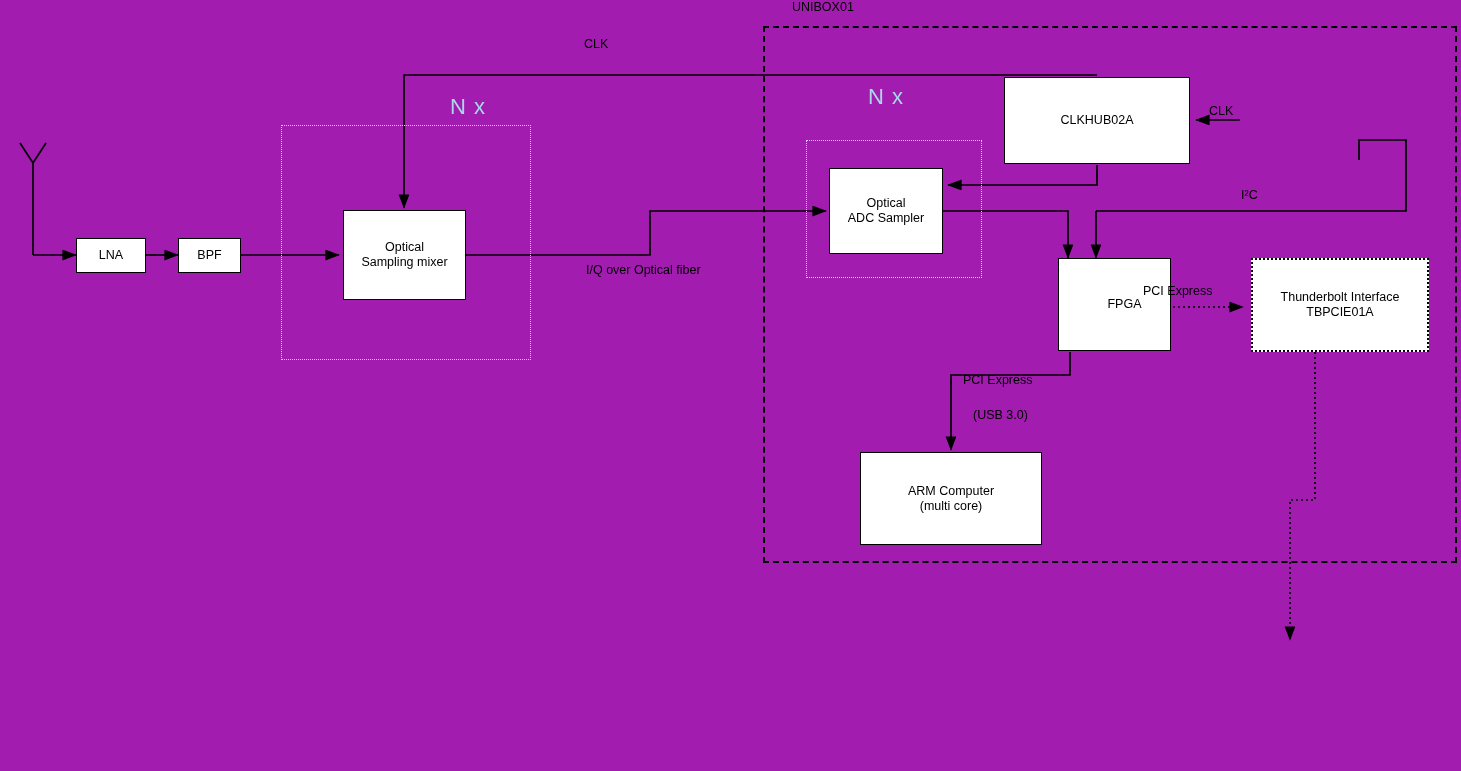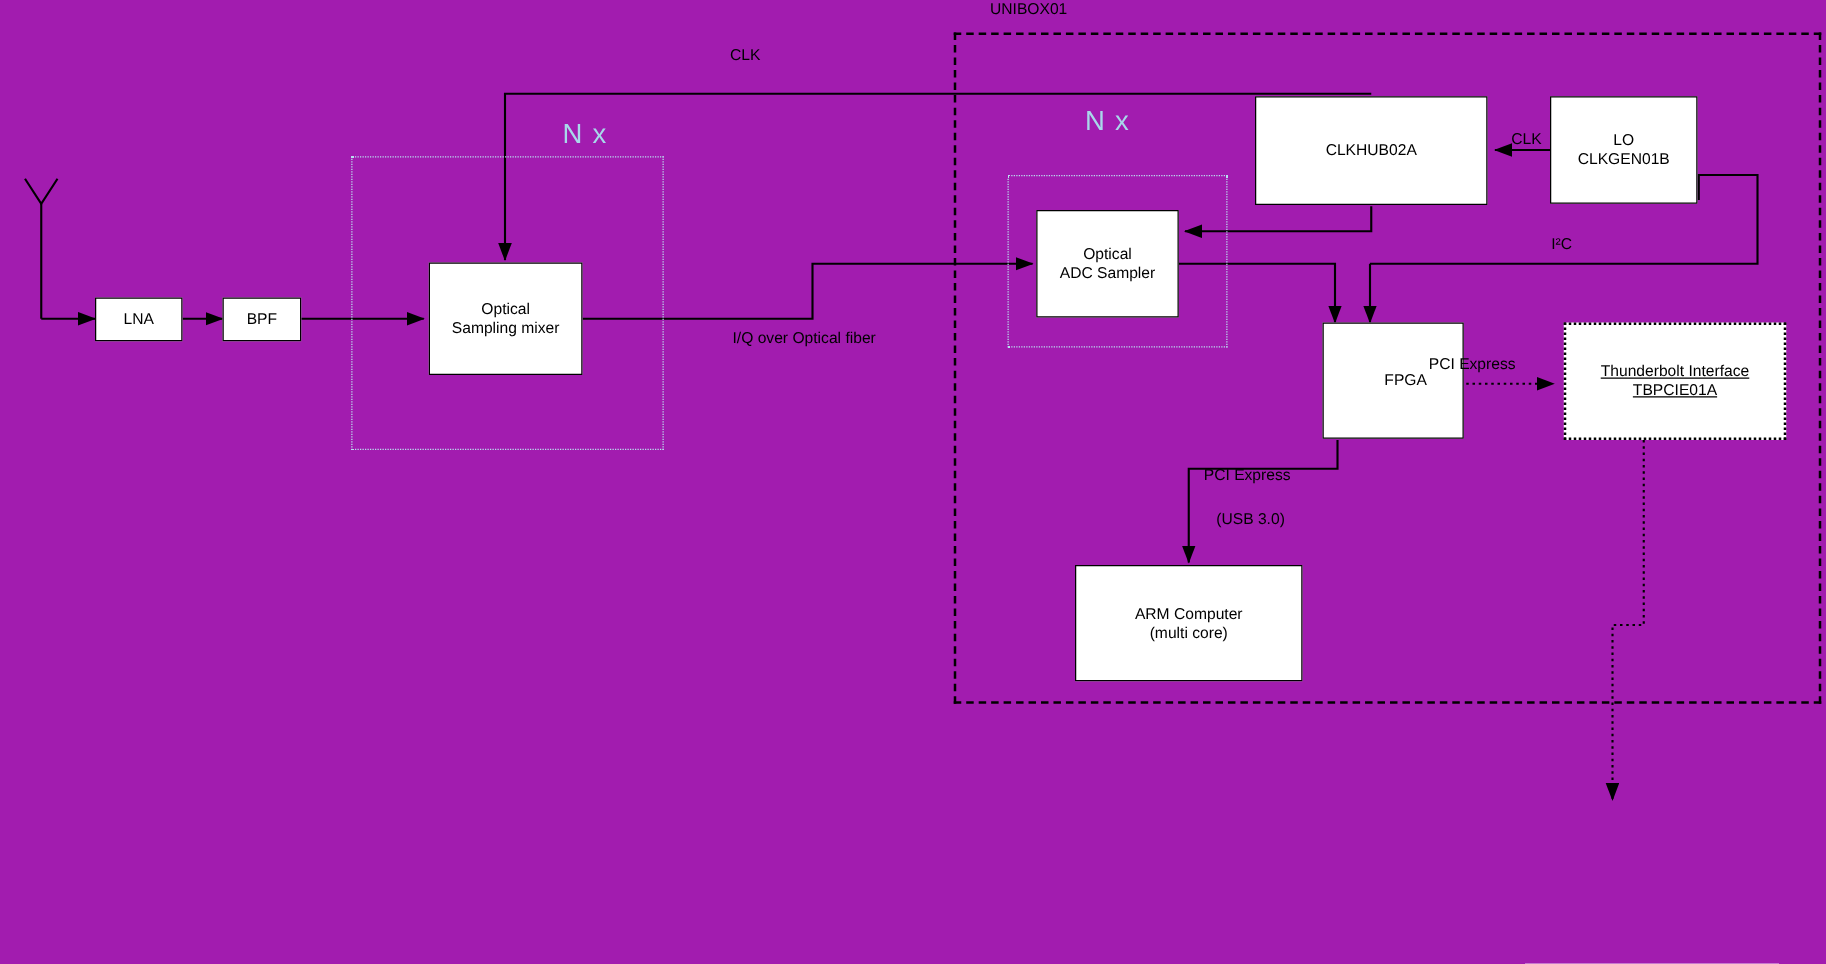--- a/index.html
+++ b/index.html
@@ -32,21 +32,20 @@
     align-items: center;
     justify-content: center;
     text-align: center;
     font-size: 12.5px;
     line-height: 15px;
     white-space: pre-line;
   }
   .box.dotted {
     border-style: dotted;
     border-width: 2px;
-    text-decoration: underline;
   }
   .label {
     position: absolute;
     font-size: 12.5px;
     line-height: 15px;
     white-space: pre;
     color: #000000;
   }
   .nx {
     position: absolute;
@@ -131,22 +130,20 @@
   <div class="box" style="left:178px; top:238px; width:63px; height:35px;">BPF</div>
 
   <div class="box" style="left:343px; top:210px; width:123px; height:90px;">Optical
 Sampling mixer</div>
 
   <div class="box" style="left:829px; top:168px; width:114px; height:86px;">Optical
 ADC Sampler</div>
 
   <div class="box" style="left:1004px; top:77px; width:186px; height:87px;">CLKHUB02A</div>
 
-  <div class="box" style="left:1240px; top:77px; width:118px; height:86px;">LO
-CLKGEN01B</div>
 
   <div class="box" style="left:1058px; top:258px; width:113px; height:93px;padding-left:20px;">FPGA</div>
 
   <div class="box dotted" style="left:1251px; top:258px; width:178px; height:94px;">Thunderbolt Interface
 TBPCIE01A</div>
 
   <div class="box" style="left:860px; top:452px; width:182px; height:93px;">ARM Computer
 (multi core)</div>
 
 

